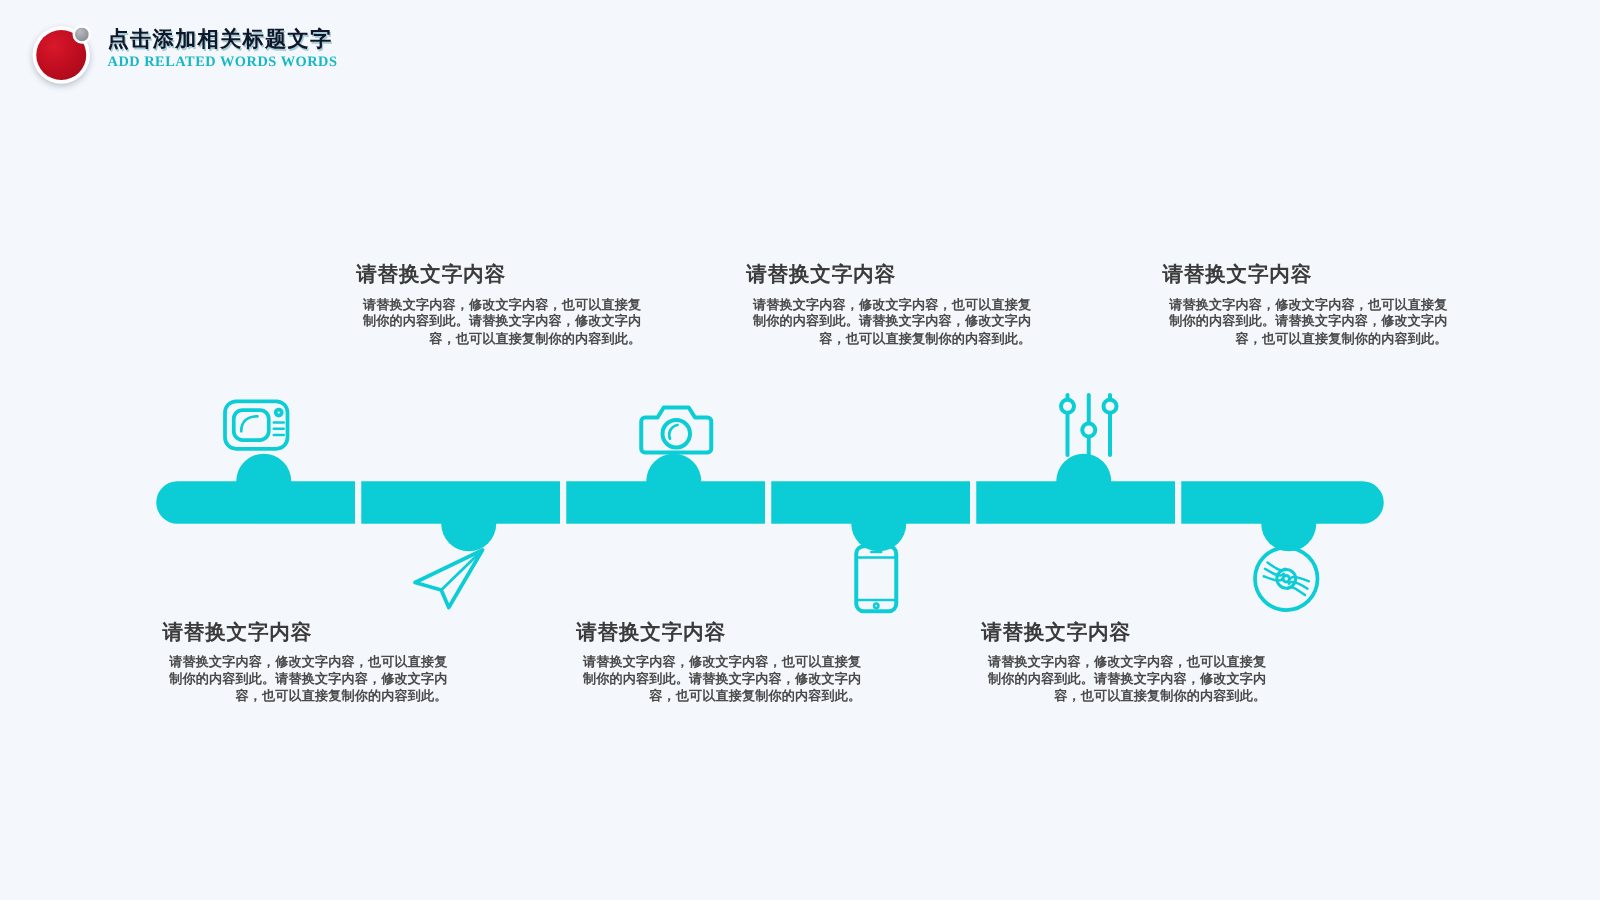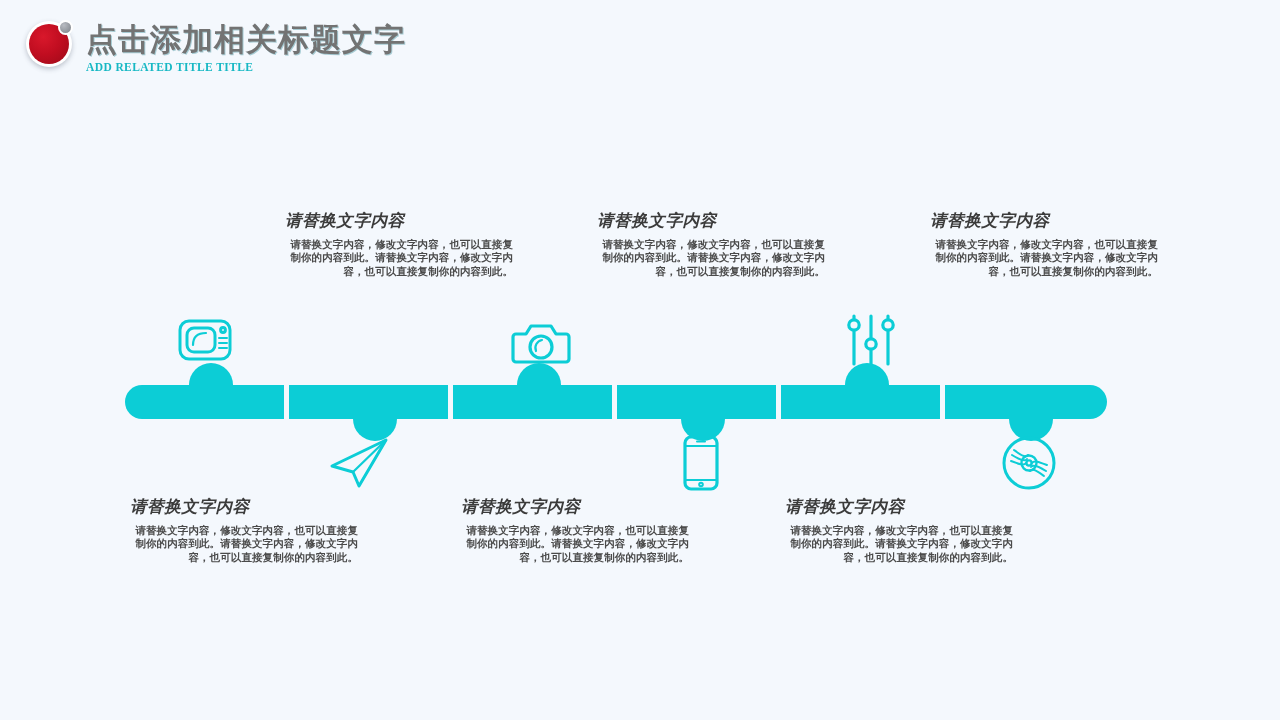--- a/index.html
+++ b/index.html
@@ -54,23 +54,23 @@
     background: radial-gradient(circle at 35% 30%, #b9bcc2 0%, #8e9298 70%, #74787e 100%);
     border: 2px solid #ffffff;
   }
 
   .title-group {
     position: absolute;
     left: 86px;
     top: 22px;
   }
   .title-main {
-    font-size: 31px;
-    font-weight: bold;
-    color: #737373;
+    font-size: 17px;
+    font-weight: bold;
+    color: #0f172a;
     letter-spacing: 1px;
     line-height: 1.18;
     text-shadow: 1px 1px 0 rgba(20,120,135,0.35);
   }
   .title-sub {
     margin-top: 2px;
     font-size: 11.5px;
     font-weight: bold;
     color: #17b8c4;
     letter-spacing: 0.4px;
@@ -122,21 +122,20 @@
     width: 228px;
   }
   .txt-heading {
     font-size: 16.5px;
     font-weight: bold;
     color: #3b3b3b;
     letter-spacing: 0.6px;
     line-height: 1.25;
     margin-bottom: 7px;
     white-space: nowrap;
-    font-style: italic;
   }
   .txt-body {
     font-size: 10.5px;
     color: #4a4a4a;
     line-height: 1.28;
     letter-spacing: 0.1px;
     font-weight: bold;
     text-align: right;
   }
 
@@ -156,21 +155,21 @@
 <div class="slide-header">
 
   <div class="brand-logo">
     <div class="disc-ring"></div>
     <div class="disc-core"></div>
     <div class="disc-dot"></div>
   </div>
 
   <div class="title-group">
     <div class="title-main">点击添加相关标题文字</div>
-    <div class="title-sub">ADD RELATED TITLE  TITLE</div>
+    <div class="title-sub">ADD RELATED WORDS  WORDS</div>
   </div>
 
 </div>
 
 <div class="txt-block top-1">
   <div class="txt-heading">请替换文字内容</div>
   <div class="txt-body">请替换文字内容，修改文字内容，也可以直接复制你的内容到此。请替换文字内容，修改文字内容，也可以直接复制你的内容到此。</div>
 </div>
 
 <div class="txt-block top-2">

